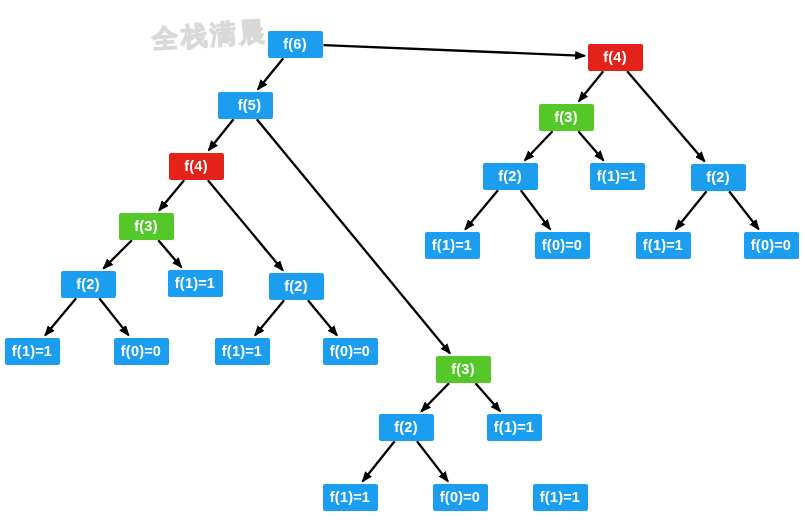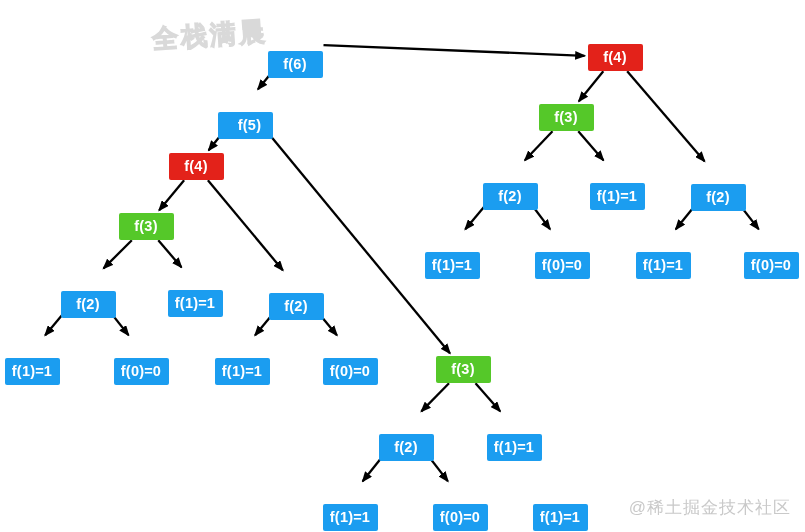--- a/index.html
+++ b/index.html
@@ -38,21 +38,21 @@
     position: absolute;
     width: 55px; height: 27px;
     display: flex; align-items: center; justify-content: center;
     color: #ffffff;
     font-weight: bold;
     font-size: 14.5px;
     letter-spacing: 0.2px;
     border-radius: 2px;
     white-space: nowrap;
   }
-  .node.blue  { background: var(--c-blue); margin-top: 20px; }
+  .node.blue  { background: var(--c-blue); }
   .node.red   { background: var(--c-red); }
   .node.green { background: var(--c-green); }
   .wm-top {
     position: absolute;
     left: 152px; top: 18px;
     font-size: 26px;
     font-weight: bold;
     letter-spacing: 3px;
     color: #EDEDED;
     -webkit-text-stroke: 1.2px var(--c-wm);
@@ -130,14 +130,13 @@
       <div class="node blue" style="left: 635.5px; top: 231.5px;">f(1)=1</div>
       <div class="node blue" style="left: 743.5px; top: 231.5px;">f(0)=0</div>
       <div class="node green" style="left: 435.5px; top: 355.5px;">f(3)</div>
       <div class="node blue" style="left: 378.5px; top: 413.5px;">f(2)</div>
       <div class="node blue" style="left: 486.5px; top: 413.5px;">f(1)=1</div>
       <div class="node blue" style="left: 322.5px; top: 483.5px;">f(1)=1</div>
       <div class="node blue" style="left: 432.5px; top: 483.5px;">f(0)=0</div>
       <div class="node blue" style="left: 532.5px; top: 483.5px;">f(1)=1</div>
     </div>
 
-  <div class="wm-bottom">@稀土掘金技术社区</div>
 </div>
 
 </body></html>

